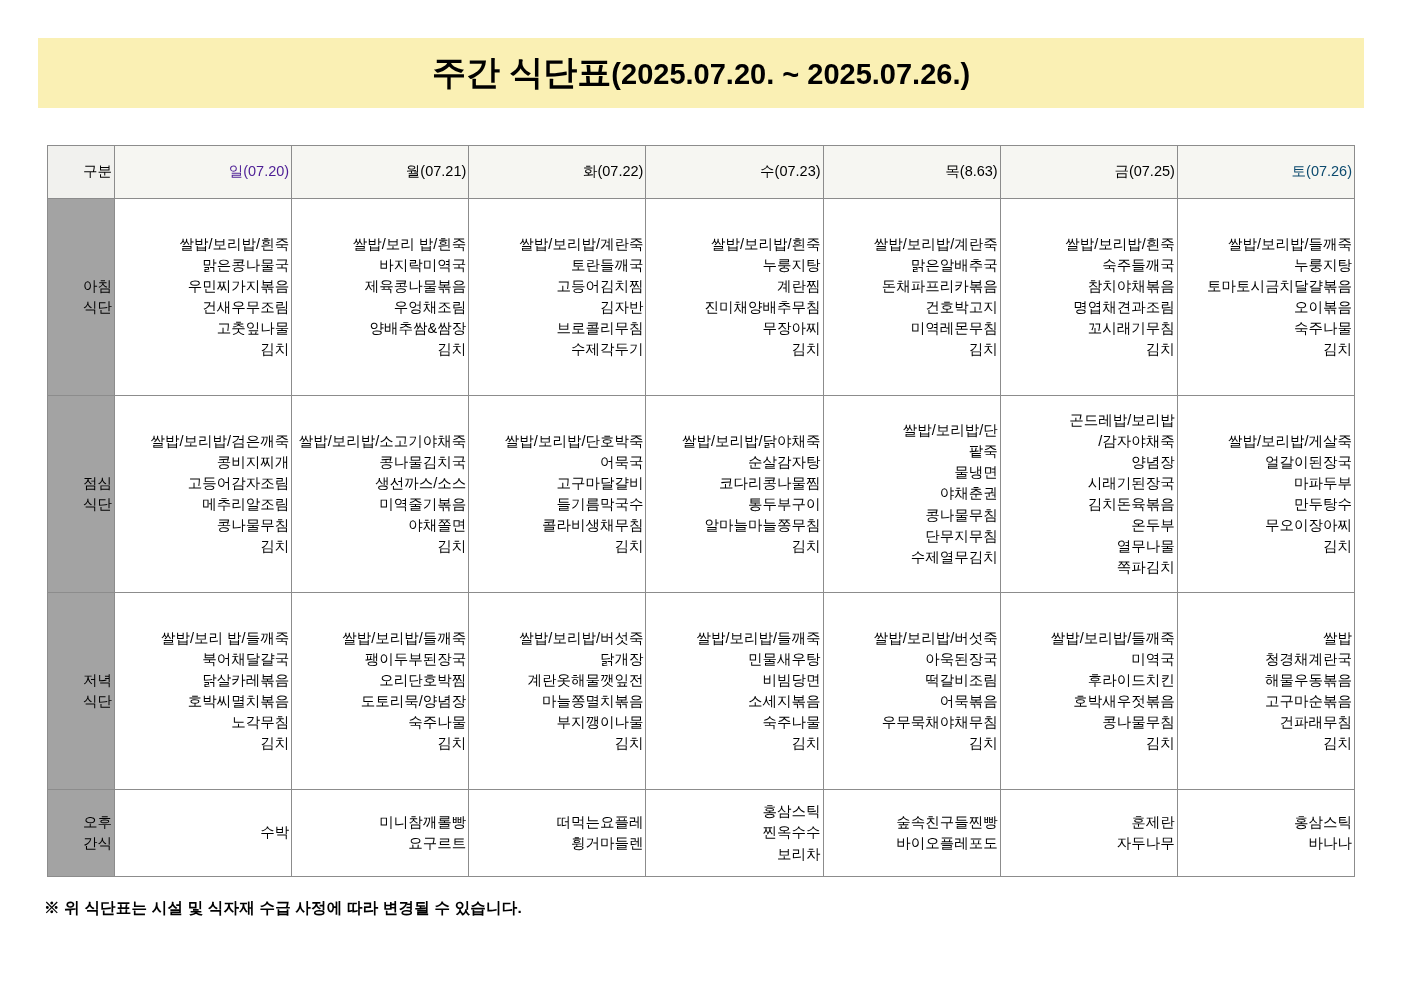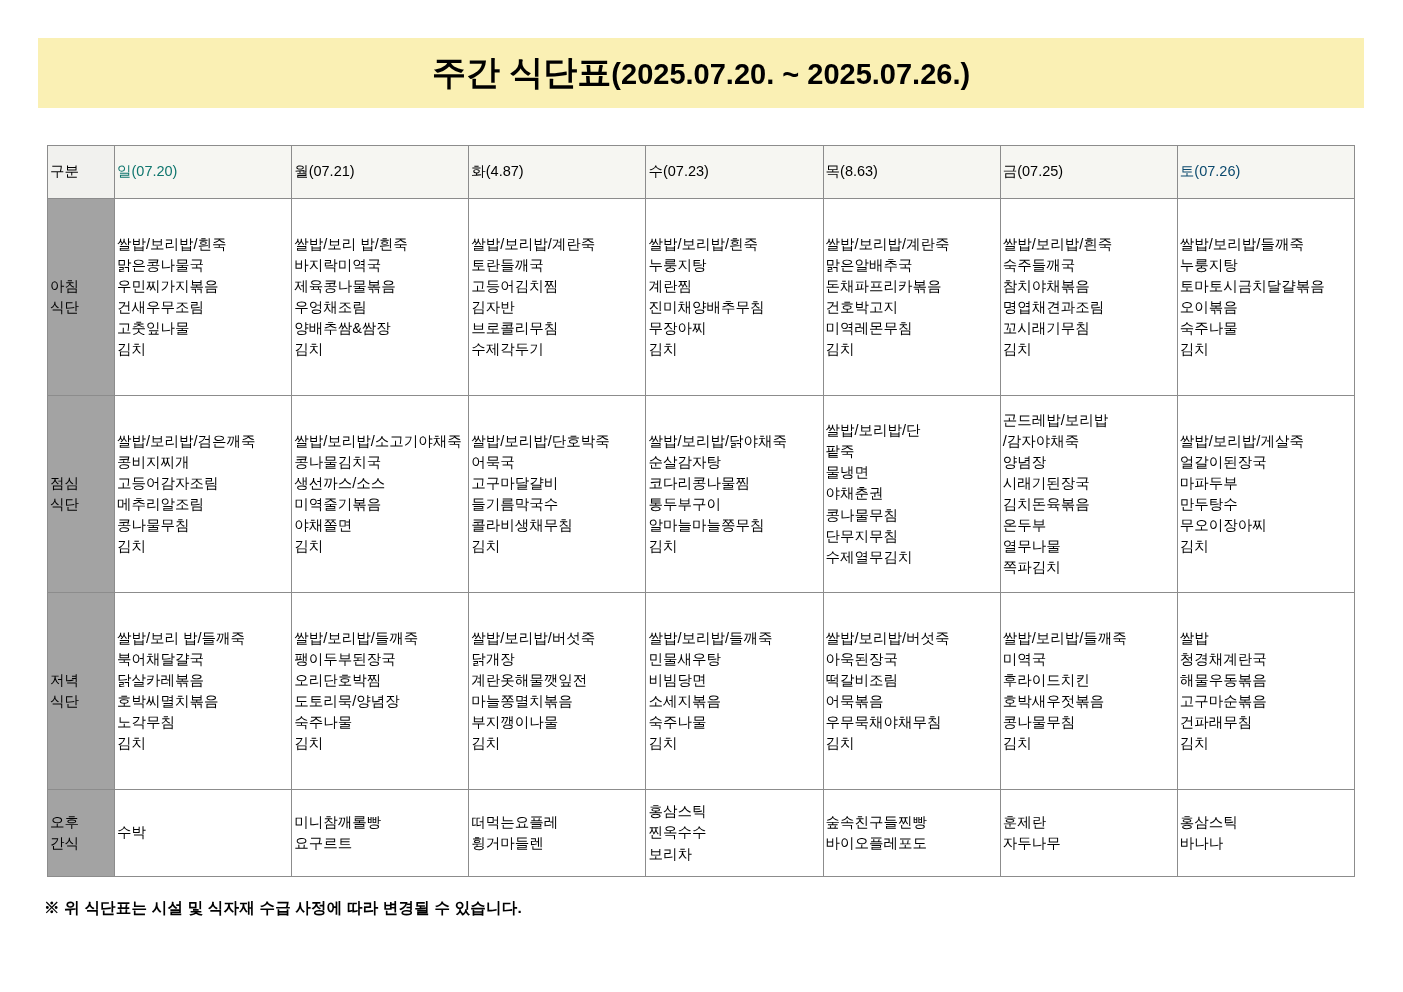--- a/index.html
+++ b/index.html
@@ -44,38 +44,38 @@
   table.menu {
     position: absolute;
     left: 47px;
     top: 145px;
     width: 1308px;
     border-collapse: collapse;
     table-layout: fixed;
   }
   table.menu td, table.menu th {
     border: 1px solid #8c8c8c;
-    text-align: left;
+    text-align: right;
     vertical-align: middle;
     font-size: 14.5px;
     font-weight: normal;
     padding: 4px 2px;
     line-height: 1.45;
   }
   thead th {
     height: 44px;
     background: #f6f6f2;
     font-size: 15px;
   }
   thead th.col-gubun {
     width: 62px;
     background: #f1f1ee;
   }
   thead th.sun {
-    color: #0f766e;
+    color: #4c1d95;
   }
   thead th.sat {
     color: #0c4a6e;
   }
   td.rowlabel {
     width: 62px;
     background: #a3a3a3;
     font-size: 15px;
     line-height: 1.35;
   }
@@ -108,21 +108,21 @@
       <span>주간 식단표</span><span class="range">(2025.07.20. ~ 2025.07.26.)</span>
     </div>
   </div>
 
   <table class="menu">
     <thead>
       <tr>
         <th class="col-gubun">구분</th>
         <th class="sun">일(07.20)</th>
         <th>월(07.21)</th>
-        <th>화(4.87)</th>
+        <th>화(07.22)</th>
         <th>수(07.23)</th>
         <th>목(8.63)</th>
         <th>금(07.25)</th>
         <th class="sat">토(07.26)</th>
       </tr>
     </thead>
     <tbody>
       <tr class="meal">
         <td class="rowlabel cell-lines">아침
 식단</td>

